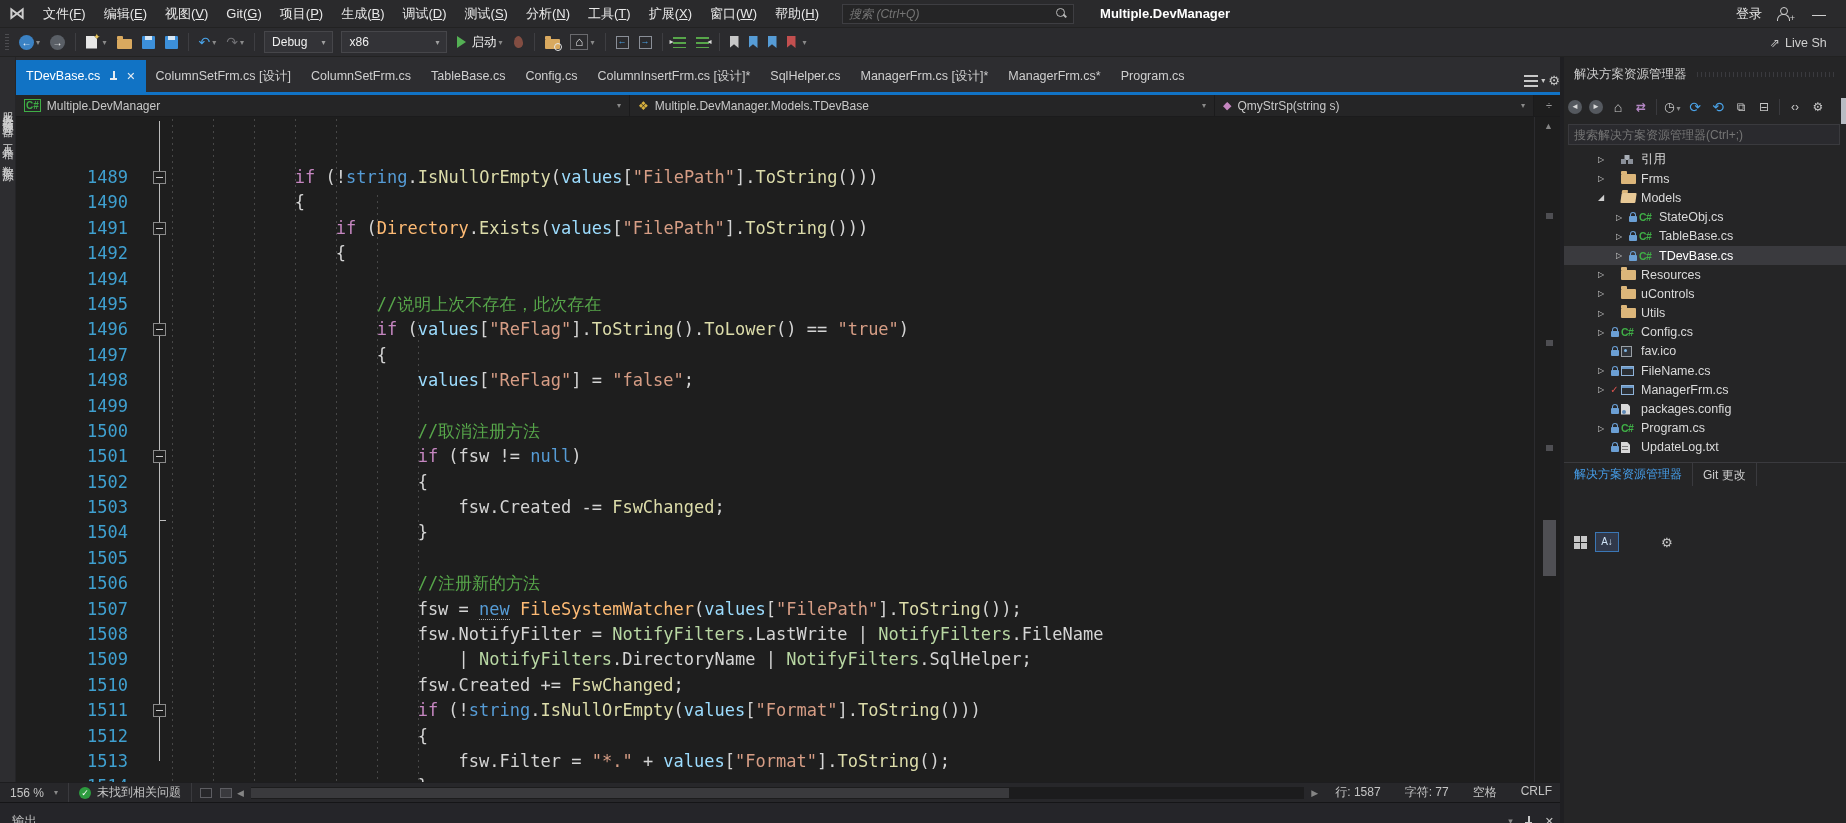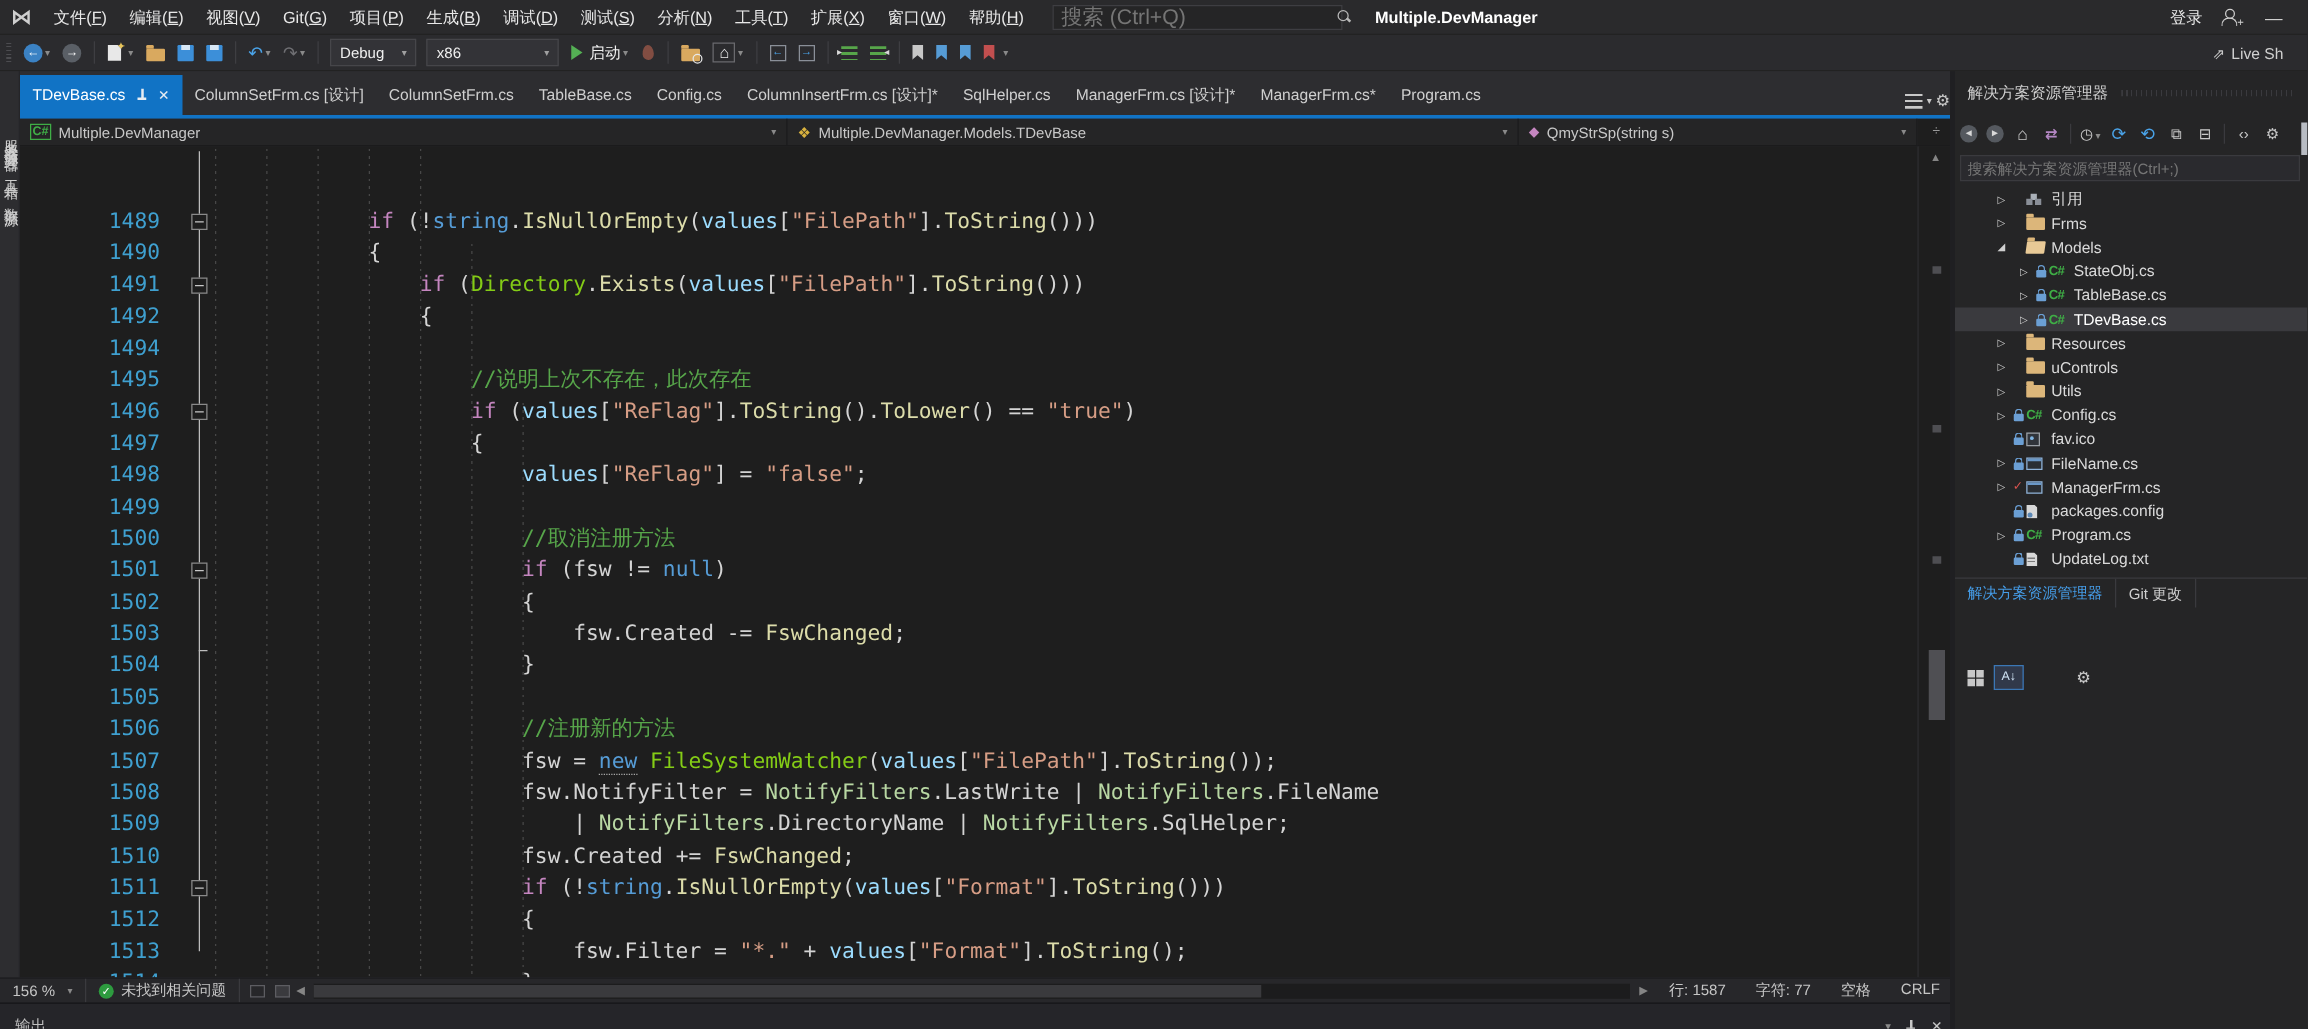--- a/index.html
+++ b/index.html
@@ -8,21 +8,21 @@
   body { position:relative; }
 
   
   #titlebar { position:absolute; left:0; top:0; width:1846px; height:28px; background:#2a2a2c;
     display:flex; align-items:center; color:#e8e8e8; font-size:13px; border-bottom:1px solid #222; }
   #vslogo { width:34px; text-align:center; color:#cfcfcf; font-size:17px; font-weight:bold; }
   .menu-item { padding:0 9px; height:28px; line-height:28px; white-space:nowrap; cursor:default; }
   .menu-item u { text-decoration:underline; }
   #qsearch { width:232px; height:20px; margin-left:14px; background:#252526; border:1px solid #3e3e42;
     display:flex; align-items:center; padding:0 6px; }
-  #qsearch input { flex:1; background:transparent; border:none; outline:none; color:#3b82f6; font-size:17px; }
+  #qsearch input { flex:1; background:transparent; border:none; outline:none; color:#3b82f6; font-size:12px;font-style:italic; }
   .mag { width:11px; height:11px; position:relative; flex:0 0 auto; }
   .mag::before { content:''; position:absolute; left:0; top:0; width:7px; height:7px; border:1.5px solid #b8b8b8; border-radius:50%; }
   .mag::after { content:''; position:absolute; left:7px; top:7px; width:4px; height:1.5px; background:#b8b8b8; transform:rotate(45deg); }
   #soltitle { font-weight:bold; color:#ffffff; margin-left:26px; white-space:nowrap; }
   #tb-right { position:absolute; right:12px; top:0; height:28px; display:flex; align-items:center; gap:14px; }
   .person-icon { width:14px; height:14px; position:relative; }
   .person-icon::before { content:''; position:absolute; left:4px; top:0; width:6px; height:6px; border-radius:50%; border:1.5px solid #cfcfcf; }
   .person-icon::after { content:''; position:absolute; left:1px; top:7px; width:11px; height:6px; border:1.5px solid #cfcfcf; border-bottom:none; border-radius:6px 6px 0 0; }
   .plus-badge { position:absolute; right:-5px; bottom:-2px; color:#cfcfcf; font-size:9px; }
   #min-btn { color:#cfcfcf; font-size:14px; padding:0 8px; }
@@ -101,21 +101,21 @@
   #margin-line { position:absolute; left:143px; top:4px; width:1px; height:640px; background:#bdbdbd; }
   #fold-tick { position:absolute; left:143px; width:7px; height:1px; background:#bdbdbd; }
   #lines { position:absolute; left:0; top:16px;margin-top:32px; }
   .cl { display:flex; height:25.4px; line-height:25.4px; font-family:"DejaVu Sans Mono",monospace; font-size:17px; position:relative; }
   .ln { width:132px; flex:0 0 132px; text-align:right; padding-right:20px; color:#3fa0d0; }
   .fold { width:24px; flex:0 0 24px; position:relative; }
   .fbox { position:absolute; left:5px; top:6px; width:13px; height:13px; border:1px solid #8a8a8a; background:#1e1e1e; }
   .fbox::before { content:''; position:absolute; left:2px; top:5px; width:7px; height:1px; background:#c8c8c8; }
   .ct { white-space:pre; }
   .tk-p { color:#d4d4d4; } .tk-k { color:#569cd6; } .tk-c { color:#c586c0; }
-  .tk-m { color:#dcdcaa; } .tk-t { color:#84cc16; } .tk-e { color:#b8d7a3; }
+  .tk-m { color:#dcdcaa; } .tk-t { color:#fdba74; } .tk-e { color:#b8d7a3; }
   .tk-v { color:#9cdcfe; } .tk-s { color:#d69d85; } .tk-cm { color:#57a64a; }
   .tk-n { color:#569cd6; border-bottom:1px dotted #a8a8a8; }
 
   
   #vscroll { position:absolute; left:1534px; top:117px; width:30px; height:665px; background:#1e1e1e; border-left:1px solid #2c2c2f; }
   #vscroll .sb-up { position:absolute; top:4px; left:9px; color:#858585; font-size:9px; }
   .sb-mark { position:absolute; left:11px; width:7px; height:6px; background:#4e4e52; }
   #vscroll .sb-thumb { position:absolute; left:8px; width:13px; background:#4f4f53; }
 
   

